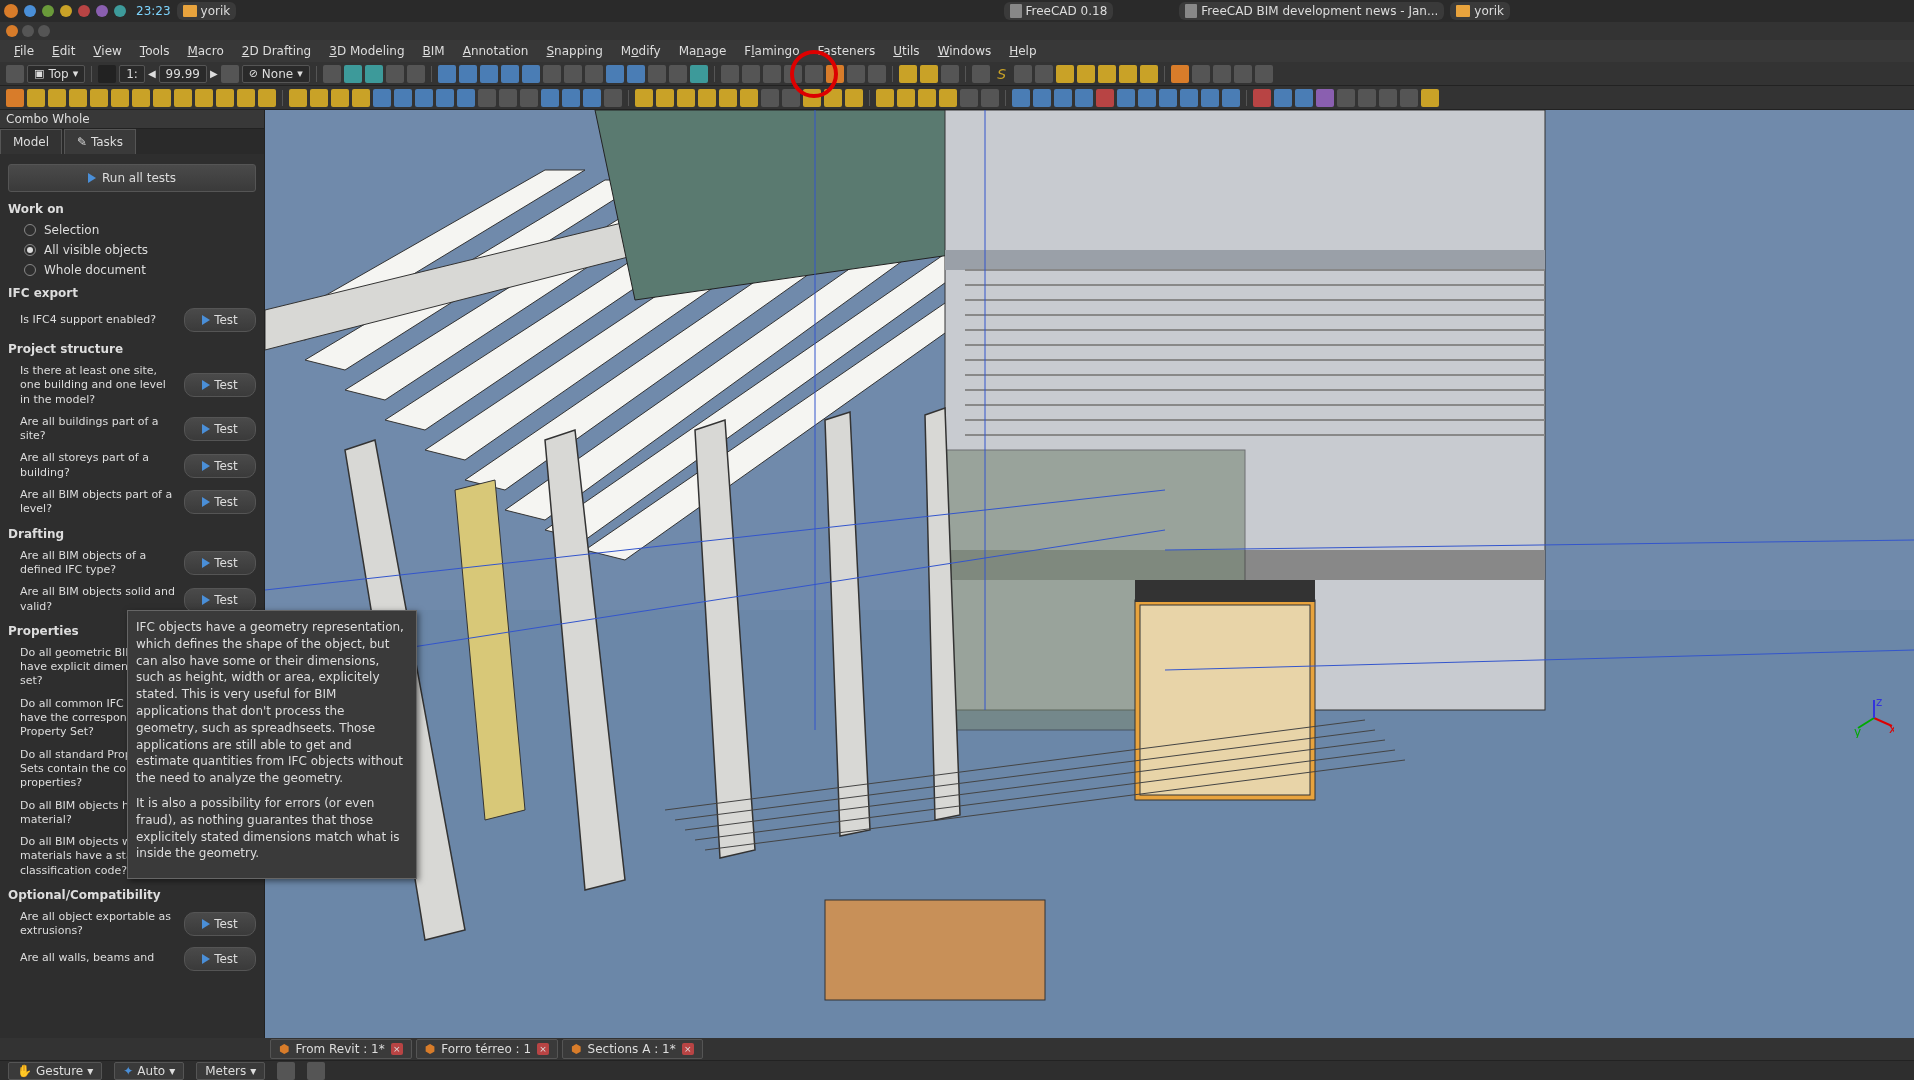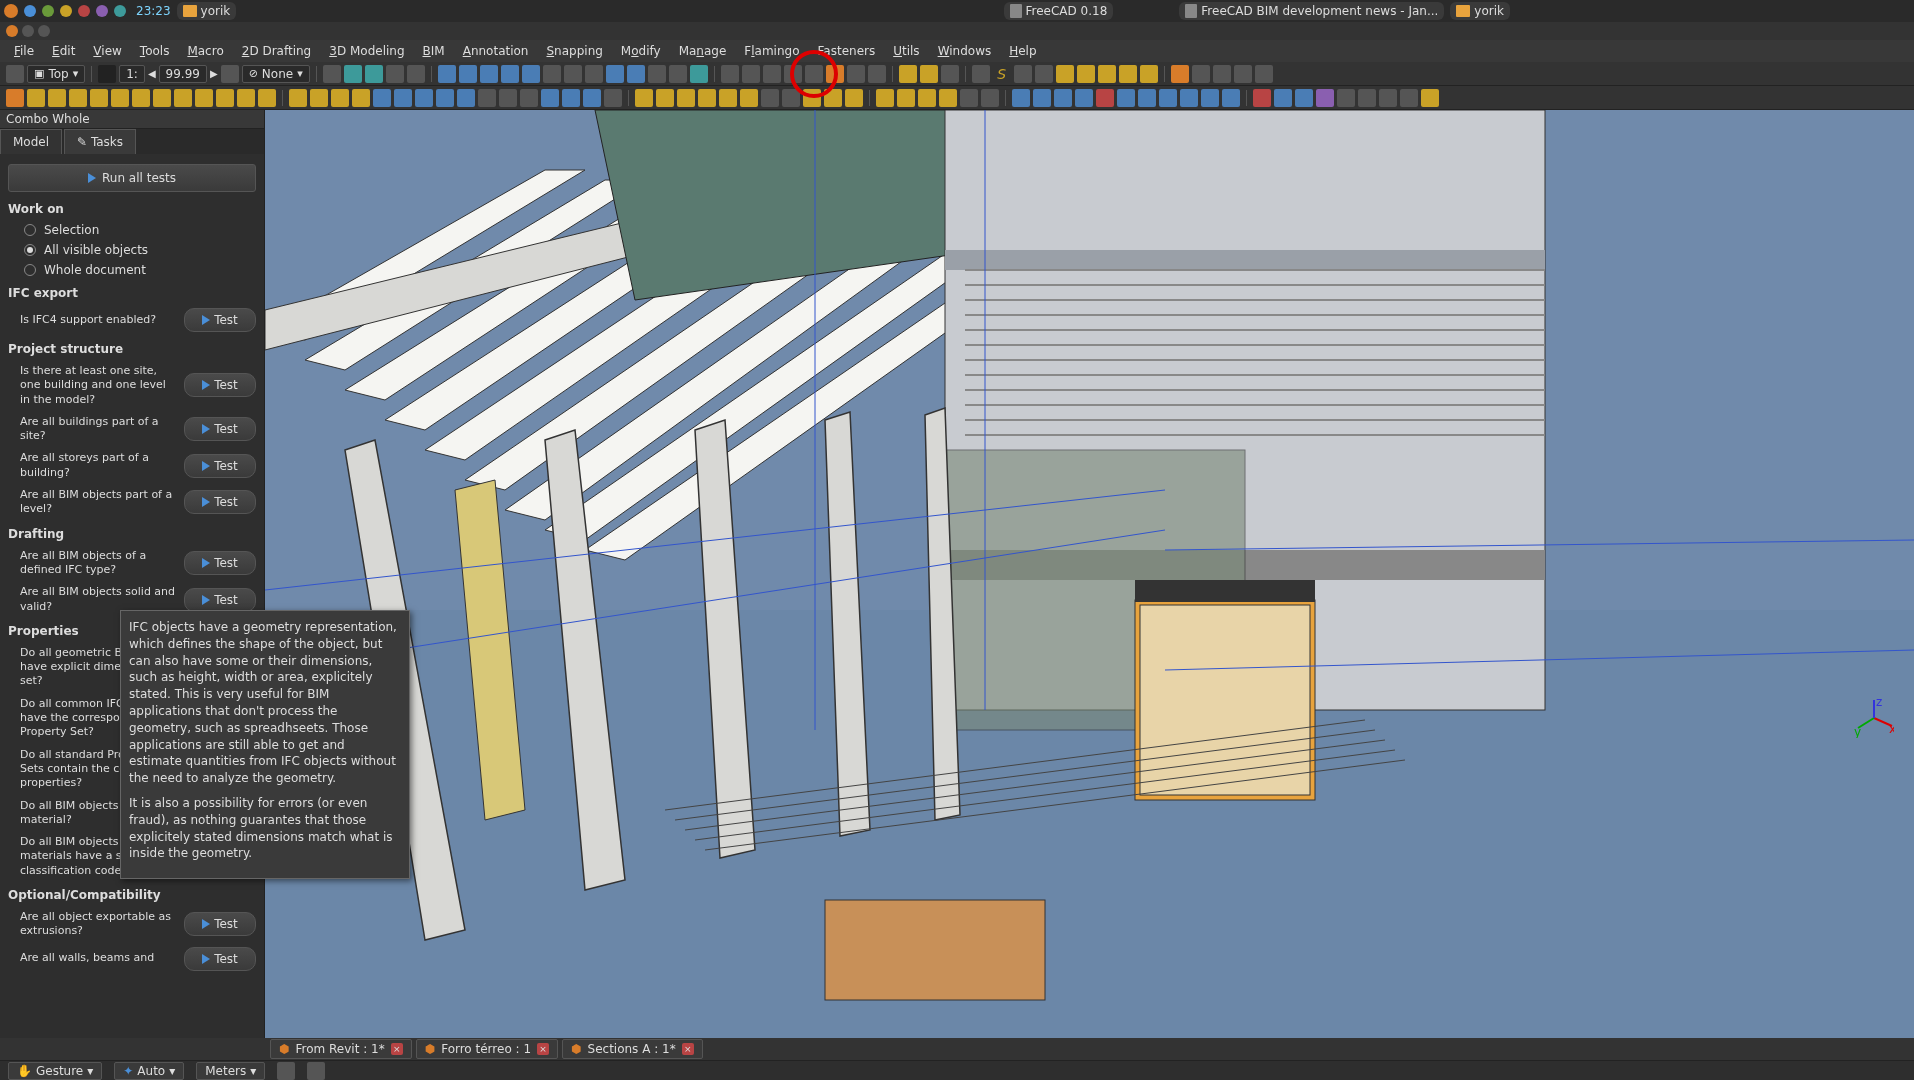--- a/index.html
+++ b/index.html
@@ -38,21 +38,21 @@
 .arrow-icon{width:0;height:0;border-top:5px solid transparent;border-bottom:5px solid transparent;border-left:8px solid #4a8fd8}
 .sec-head{padding:6px 4px 4px;font-weight:bold}
 .radio-row{padding:3px 20px;display:flex;align-items:center;gap:8px}
 .radio{width:12px;height:12px;border:1px solid #888;border-radius:50%;display:flex;align-items:center;justify-content:center}
 .radio.on::after{content:"";width:6px;height:6px;background:#ddd;border-radius:50%}
 .test-row{display:flex;align-items:center;padding:4px;gap:6px}
 .test-row .qtext{flex:1;font-size:11px;padding-left:12px;line-height:1.3}
 .test-btn{min-width:72px;padding:4px 10px;background:linear-gradient(#4a4a4a,#3a3a3a);border:1px solid #555;border-radius:10px;display:flex;align-items:center;justify-content:center;gap:4px;cursor:pointer;flex-shrink:0}
 .viewport{flex:1;background:#5f7a9a;position:relative;overflow:hidden}
 .viewport svg{width:100%;height:100%}
-.tooltip{position:absolute;left:120px;top:610px;width:290px;background:#3a3a3a;border:1px solid #666;padding:8px;font-size:11px;line-height:1.4;z-index:40;box-shadow:2px 2px 6px rgba(0,0,0,.5)}
+.tooltip{position:absolute;left:127px;top:610px;width:290px;background:#3a3a3a;border:1px solid #666;padding:8px;font-size:11px;line-height:1.4;z-index:40;box-shadow:2px 2px 6px rgba(0,0,0,.5)}
 .tooltip p{margin-bottom:8px}
 .doctabs{height:22px;background:#333;display:flex;align-items:center;padding-left:270px;gap:4px}
 .doctab{display:flex;align-items:center;gap:6px;padding:2px 8px;background:#3a3a3a;border:1px solid #555;border-radius:2px}
 .doctab .close{width:12px;height:12px;background:#b84444;border-radius:2px;display:flex;align-items:center;justify-content:center;font-size:9px}
 .statusbar{height:20px;background:#2e2e2e;display:flex;align-items:center;padding:0 8px;justify-content:space-between;border-top:1px solid #222}
 .statusbar .right{display:flex;align-items:center;gap:12px}
 .status-sel{background:#3a3a3a;border:1px solid #555;padding:1px 8px;border-radius:2px;display:flex;align-items:center;gap:4px}
 .axis-gizmo{position:absolute;right:20px;bottom:300px;width:40px;height:40px}
 </style>
 </head>

